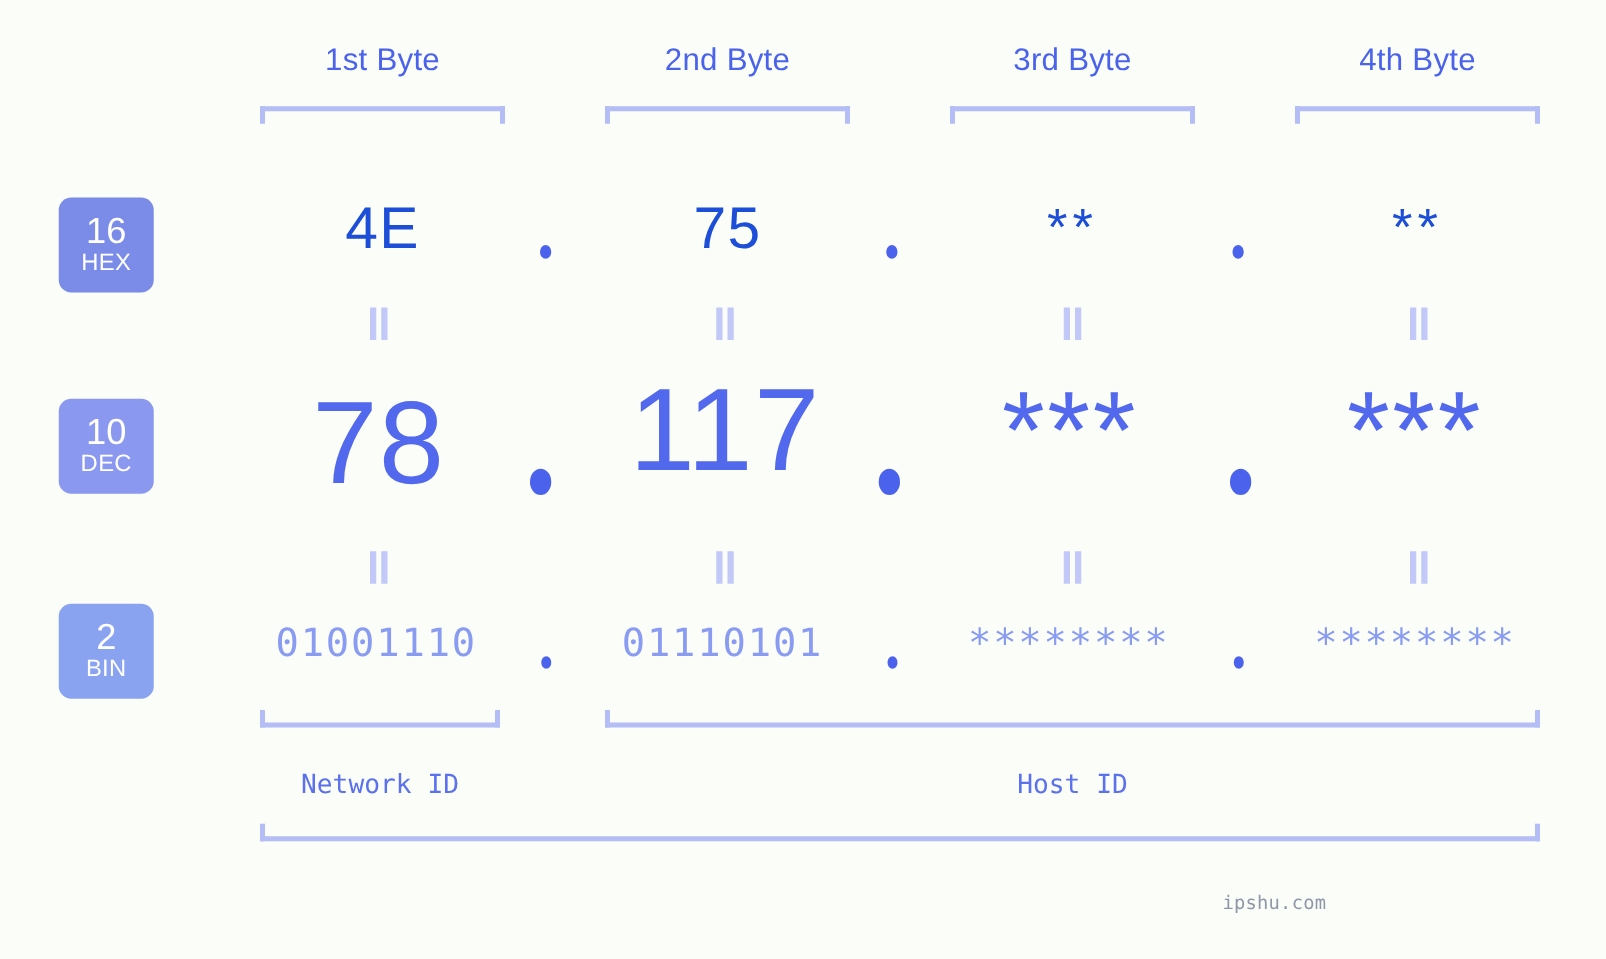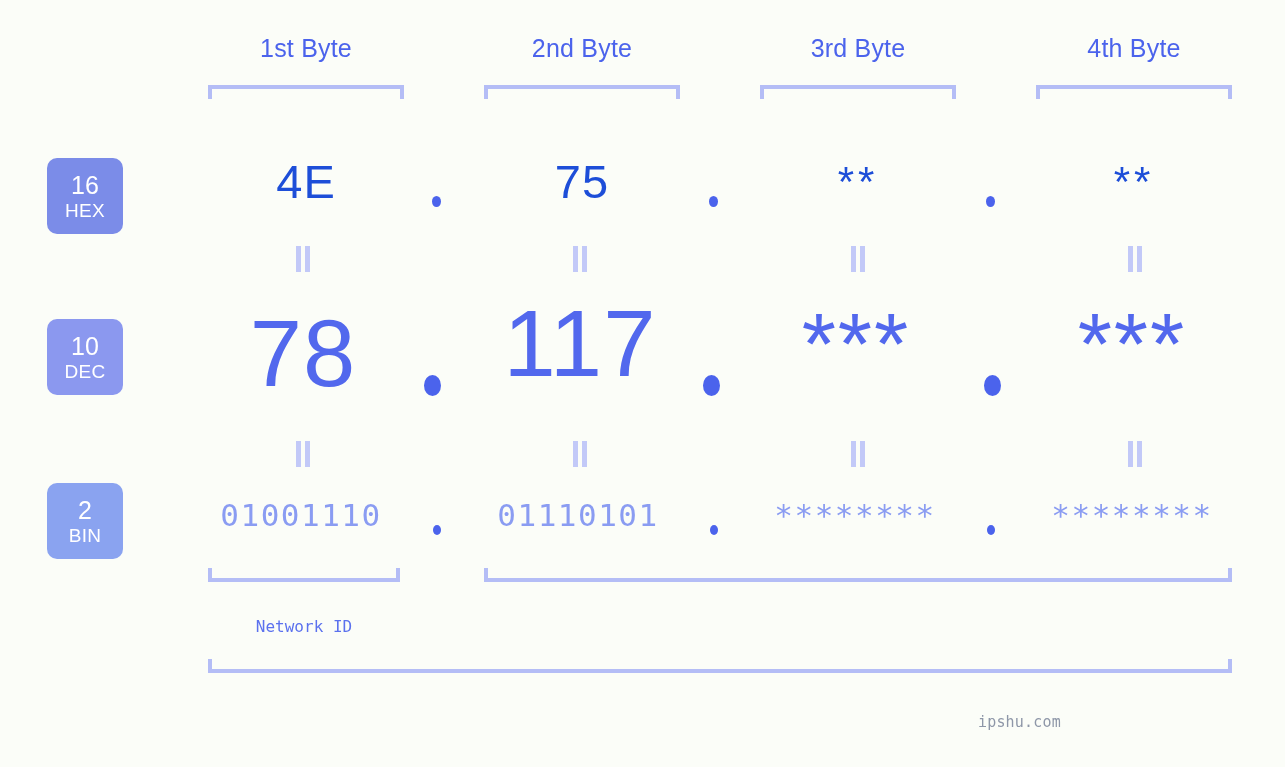--- a/index.html
+++ b/index.html
@@ -66,21 +66,21 @@
     border-radius: 10px;
     color: #ffffff;
     display: flex;
     flex-direction: column;
     align-items: center;
     justify-content: center;
     font-family: "Liberation Sans", sans-serif;
     box-sizing: border-box;
   }
   .badge .badge-num {
-    font-size: 25px;
+    font-size: 29px;
     line-height: 30px;
     font-weight: 400;
     margin-top: -2px;
   }
   .badge .badge-sub {
     font-size: 19px;
     line-height: 21px;
     font-weight: 400;
     letter-spacing: 0.3px;
   }
@@ -162,21 +162,21 @@
   .eq::before { left: 2px; }
   .eq::after  { left: 11px; }
   .eq-top { top: 246px; }
   .eq-bot { top: 441px; }
 
   
   .id-label {
     position: absolute;
     text-align: center;
     font-family: "DejaVu Sans Mono", monospace;
-    font-size: 16px;
+    font-size: 21px;
     line-height: 26px;
     color: #5b71ee;
     white-space: nowrap;
   }
 
   
   .class-label {
     position: absolute;
     text-align: center;
     font-family: "DejaVu Sans Mono", monospace;
@@ -263,18 +263,19 @@
     <div class="val" style="left:1034px;">********</div>
     <div class="dot dot-bin" style="left:433px;"></div>
     <div class="dot dot-bin" style="left:710px;"></div>
     <div class="dot dot-bin" style="left:987px;"></div>
   </div>
 
   <div class="bottom-bracket" style="left:208px; width:192px; top:568px;"></div>
   <div class="bottom-bracket" style="left:484px; width:748px; top:568px;"></div>
 
   <div class="id-label" style="left:208px; width:192px; top:614px;">Network ID</div>
+  <div class="id-label" style="left:484px; width:748px; top:614px;">Host ID</div>
 
   <div class="bottom-bracket" style="left:208px; width:1024px; top:659px;"></div>
 
   <div class="watermark">ipshu.com</div>
 
 </div>
 
 </body></html>

